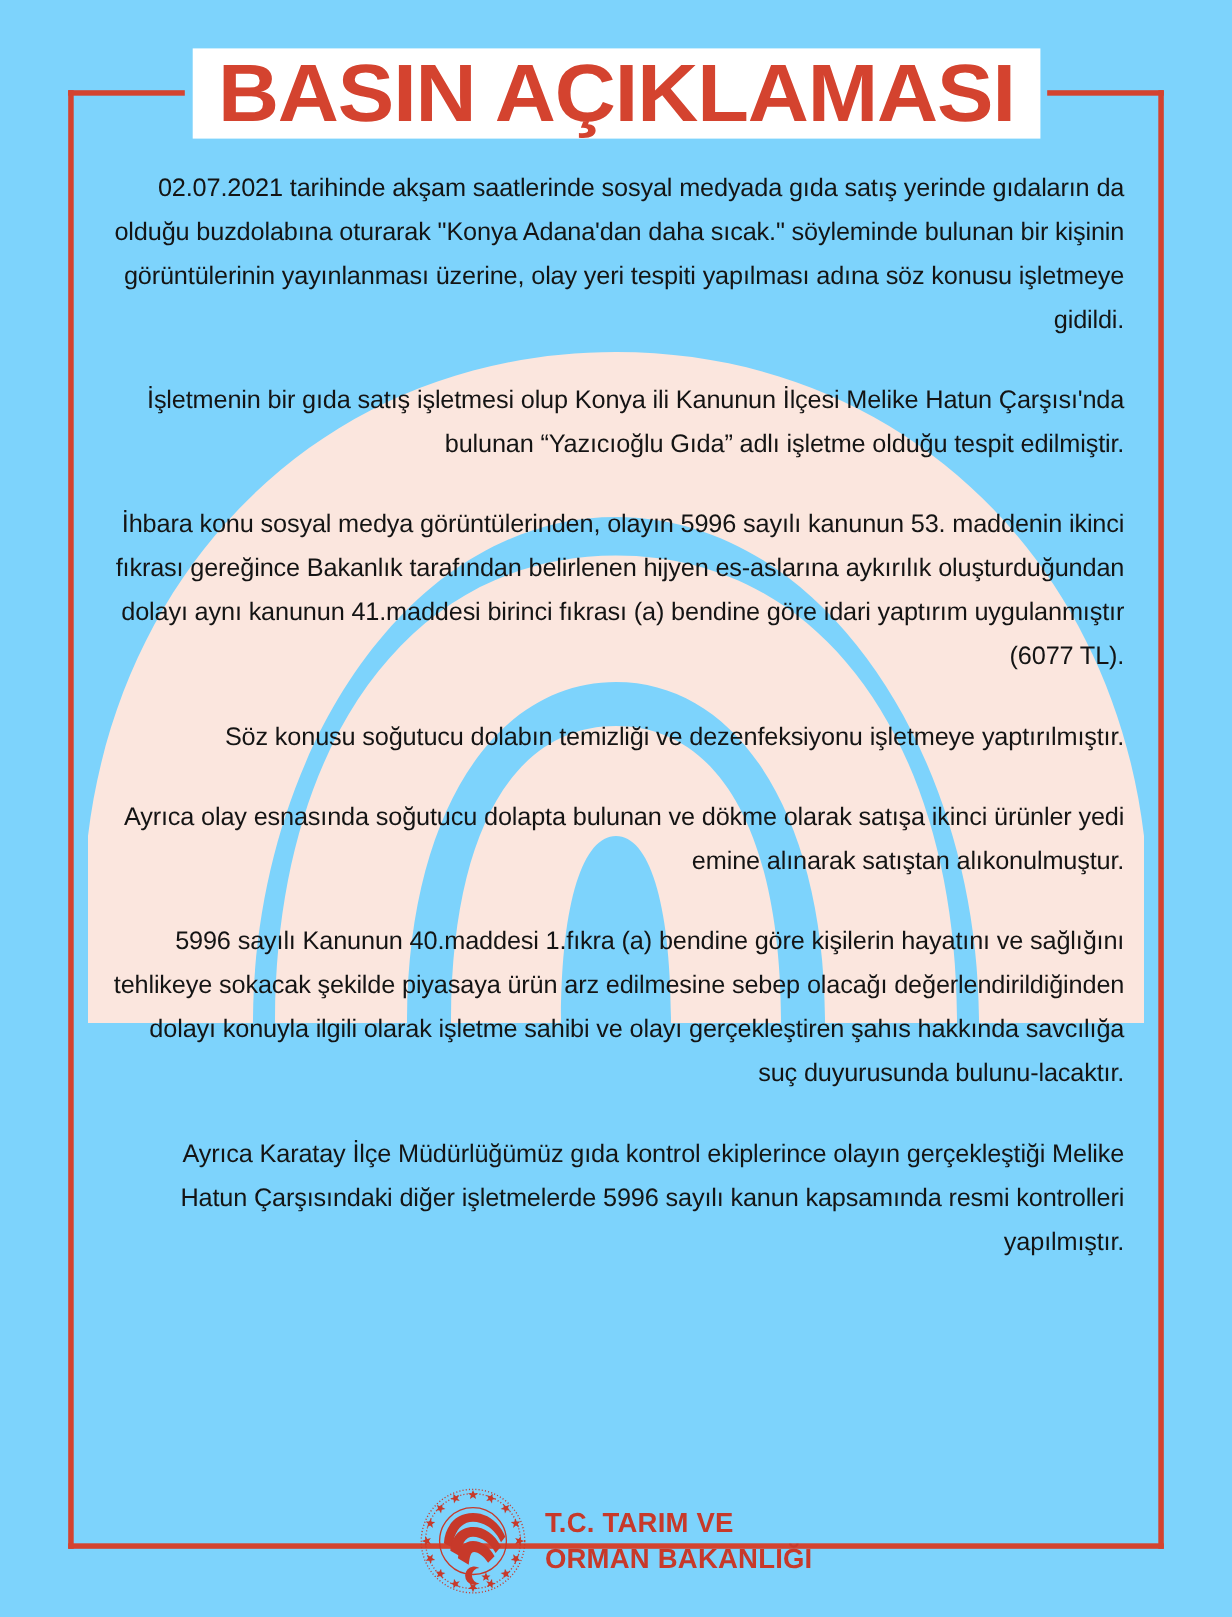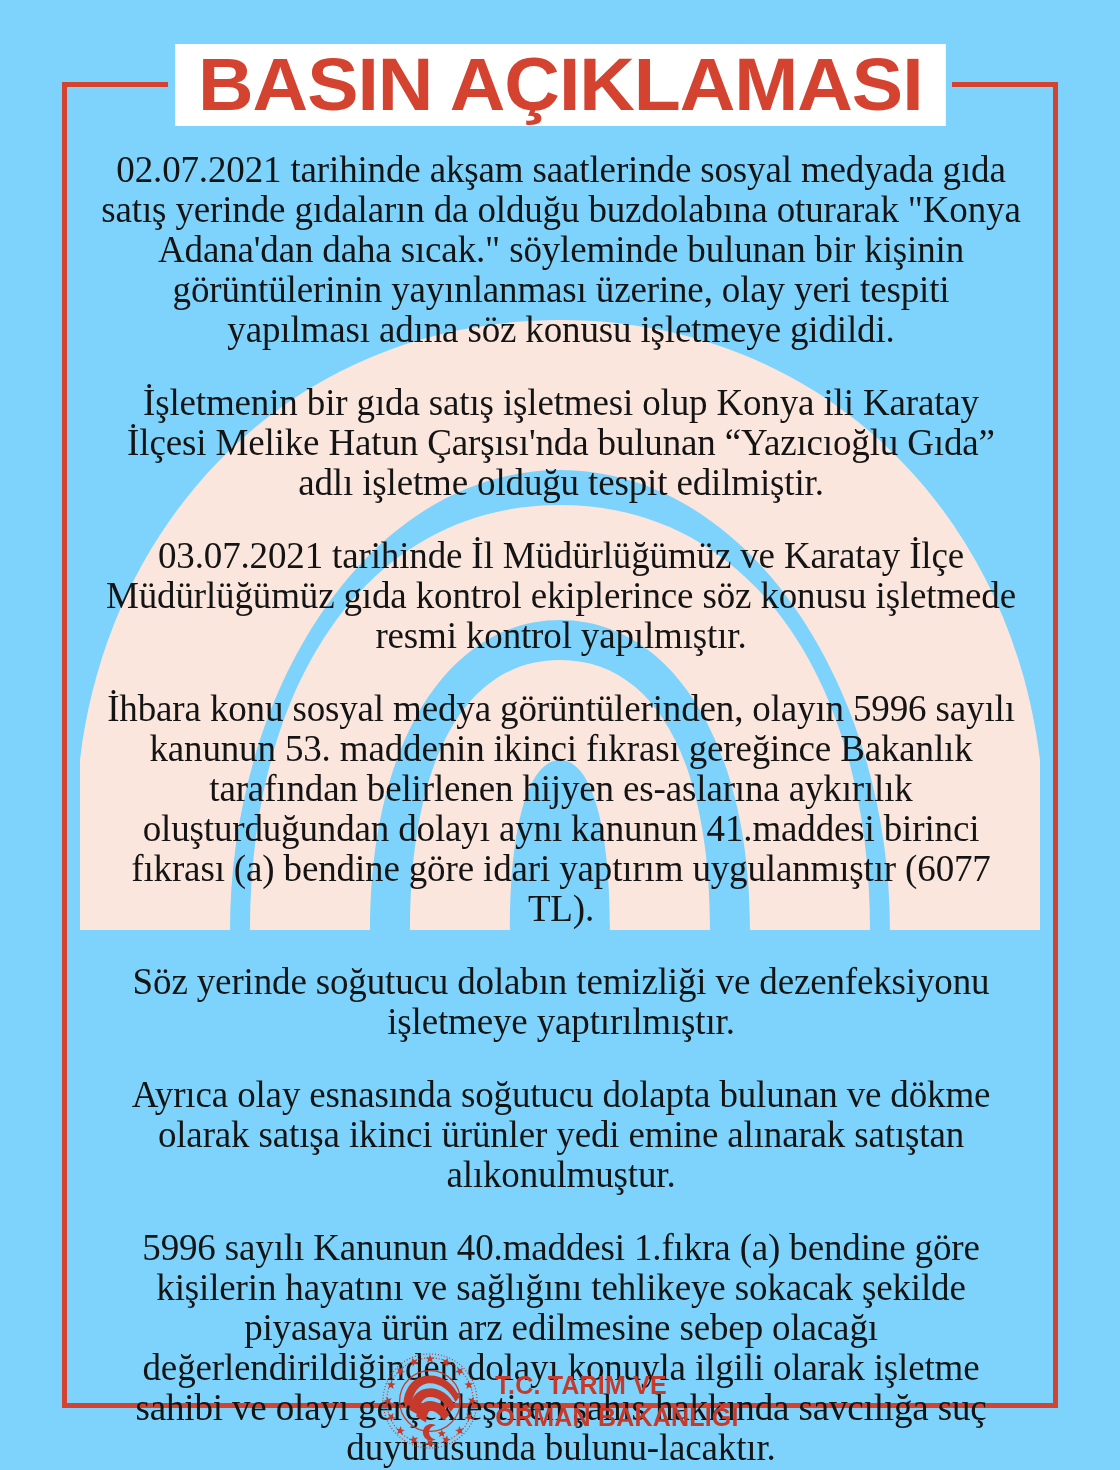--- a/index.html
+++ b/index.html
@@ -80,25 +80,25 @@
   .body-copy {
     position: absolute;
     left: 100px;
     top: 150px;
     width: 922px;
     z-index: 2;
   }
   .body-copy p {
     margin: 0 0 33px 0;
     color: #141414;
-    font-family: Liberation Serif, serif;
-    font-size: 37px;
+    font-family: Liberation Sans, sans-serif;
+    font-size: 23px;
     line-height: 40px;
     letter-spacing: -0.15px;
-    text-align: center;
+    text-align: right;
   }
   .body-copy p:last-child { margin-bottom: 0; }
 
   
   .footer-logo {
     position: absolute;
     left: 0;
     top: 1352px;
     width: 1120px;
     display: flex;
@@ -141,24 +141,23 @@
     <span class="bar bar-top-l"></span>
     <span class="bar bar-top-r"></span>
   </div>
 
   <div class="title-wrap">
     <h1 class="doc-title">BASIN AÇIKLAMASI</h1>
   </div>
 
   <div class="body-copy">
     <p>02.07.2021 tarihinde akşam saatlerinde sosyal medyada gıda satış yerinde gıdaların da olduğu buzdolabına oturarak "Konya Adana'dan daha sıcak." söyleminde bulunan bir kişinin görüntülerinin yayınlanması üzerine, olay yeri tespiti yapılması adına söz konusu işletmeye gidildi.</p>
-    <p>İşletmenin bir gıda satış işletmesi olup Konya ili Karatay İlçesi Melike Hatun Çarşısı'nda bulunan “Yazıcıoğlu Gıda” adlı işletme olduğu tespit edilmiştir.</p>
-    <p>03.07.2021 tarihinde İl Müdürlüğümüz ve Karatay İlçe Müdürlüğümüz gıda kontrol ekiplerince söz konusu işletmede resmi kontrol yapılmıştır.</p>
+    <p>İşletmenin bir gıda satış işletmesi olup Konya ili Kanunun İlçesi Melike Hatun Çarşısı'nda bulunan “Yazıcıoğlu Gıda” adlı işletme olduğu tespit edilmiştir.</p>
     <p>İhbara konu sosyal medya görüntülerinden, olayın 5996 sayılı kanunun 53. maddenin ikinci fıkrası gereğince Bakanlık tarafından belirlenen hijyen es-aslarına aykırılık oluşturduğundan dolayı aynı kanunun 41.maddesi birinci fıkrası (a) bendine göre idari yaptırım uygulanmıştır (6077 TL).</p>
-    <p>Söz yerinde soğutucu dolabın temizliği ve dezenfeksiyonu işletmeye yaptırılmıştır.</p>
+    <p>Söz konusu soğutucu dolabın temizliği ve dezenfeksiyonu işletmeye yaptırılmıştır.</p>
     <p>Ayrıca olay esnasında soğutucu dolapta bulunan ve dökme olarak satışa ikinci ürünler yedi emine alınarak satıştan alıkonulmuştur.</p>
     <p>5996 sayılı Kanunun 40.maddesi 1.fıkra (a) bendine göre kişilerin hayatını ve sağlığını tehlikeye sokacak şekilde piyasaya ürün arz edilmesine sebep olacağı değerlendirildiğinden dolayı konuyla ilgili olarak işletme sahibi ve olayı gerçekleştiren şahıs hakkında savcılığa suç duyurusunda bulunu-lacaktır.</p>
     <p>Ayrıca Karatay İlçe Müdürlüğümüz gıda kontrol ekiplerince olayın gerçekleştiği Melike Hatun Çarşısındaki diğer işletmelerde 5996 sayılı kanun kapsamında resmi kontrolleri yapılmıştır.</p>
   </div>
 
   <div class="footer-logo">
     <span class="emblem">
       <svg viewBox="0 0 200 200" xmlns="http://www.w3.org/2000/svg" aria-hidden="true">
 
         <circle cx="100" cy="100" r="96" fill="none" stroke="#c7392a" stroke-width="2.5" stroke-dasharray="2 4"></circle>

